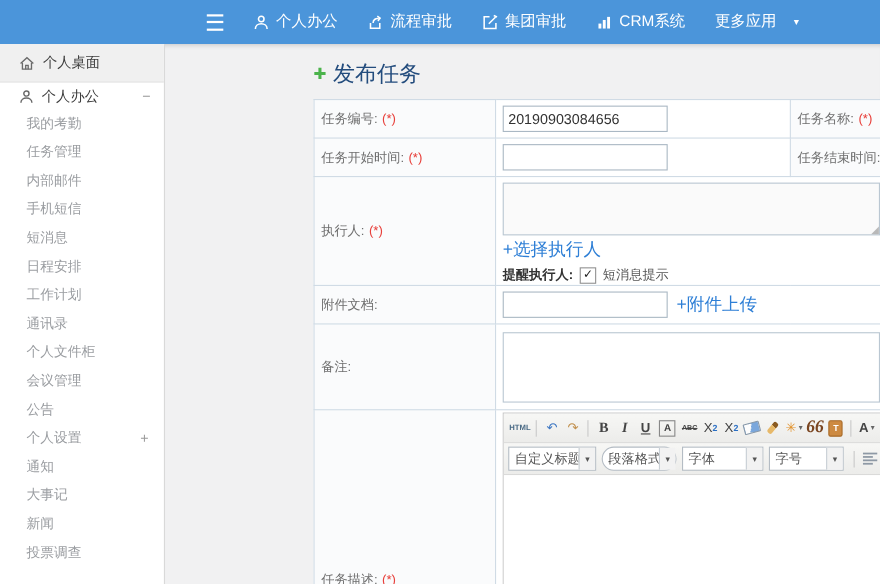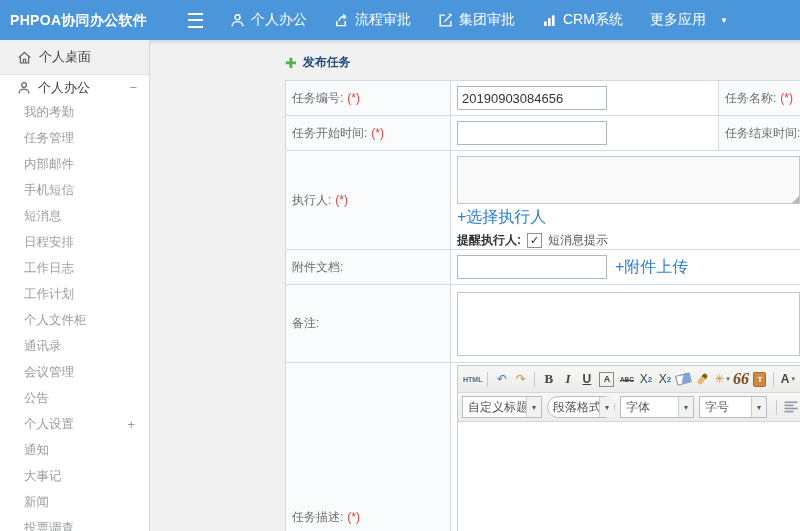--- a/index.html
+++ b/index.html
@@ -23,21 +23,21 @@
   .side-top .side-ic{color:#6a6a6a;display:flex;align-items:center;}
   .side-top.desktop{background:#f0f0f0;border-bottom:1px solid #e4e4e4;}
   .side-top.section{height:25px;}
   .side-ind{margin-left:auto;color:#999;font-size:13px;cursor:pointer;}
   #side-list{position:absolute;left:0;top:59px;width:149px;}
   .side-sub{height:26px;display:flex;align-items:center;padding:0 14px 0 24px;font-size:12.5px;color:var(--c-sidebar_text,#9a9da1);cursor:pointer;}
   
   .content{position:absolute;left:150px;right:0;top:40px;bottom:0;overflow:hidden;background:#f1f1f2;
     box-shadow:inset 0 5px 5px -4px rgba(0,0,0,.18);}
   .page-title{display:flex;align-items:center;gap:6px;padding-top:14px;margin-left:135px;margin-bottom:9px;}
-  .page-title h1{margin:0;font-size:12px;color:var(--c-title,#234c7d);font-weight:bold;}
+  .page-title h1{margin:0;font-size:20px;color:var(--c-title,#234c7d);font-weight:normal;}
   .plus-ic{color:var(--c-green,#4bb34b);font-size:14px;font-weight:bold;}
   
   table.form-table{border-collapse:collapse;table-layout:fixed;width:660px;margin-left:135px;background:#fff;}
   .form-table td{border:1px solid var(--c-border,#d0dbe5);padding:0 6px;font-size:12px;color:#6e6e6e;background:#fff;vertical-align:middle;}
   .form-table td.lbl{background:#fafbfc;}
   em.req{color:var(--c-required,#e8413c);font-style:normal;margin-left:4px;}
   .txt{width:140px;height:20px;border:1px solid #aab8c4;padding:1px 4px;font-size:13px;color:#333;background:#fff;}
   .ta{border:1px solid #bac7d2;background:#fff;width:341px;}
   .ta.gray{background:#fafafa;height:46px;}
   .ta.white{height:62px;margin:5px 0;}
@@ -71,21 +71,20 @@
   .shape-paste{width:11px;height:13px;background:#cd8a41;border:1px solid #a86a28;border-radius:2px;color:#fff;font-size:8px;font-weight:bold;display:inline-flex;align-items:center;justify-content:center;}
   .dd{display:inline-flex;align-items:center;height:20px;border:1px solid #b4bcc4;background:#fff;margin-right:5px;cursor:pointer;}
   .dd-label{padding:0 5px;font-size:12px;color:#555;flex:1;overflow:hidden;}
   .dd-caret{width:14px;align-self:stretch;border-left:1px solid #c8cfd5;display:flex;align-items:center;justify-content:center;font-size:8px;color:#555;background:#f2f2f2;}
   .align-ic{display:inline-flex;margin:0 3px;cursor:pointer;}
 </style>
 </head>
 <body>
 
 <div class="topbar">
-  <span class="brand">PHPOA协同办公软件</span>
   <div id="topnav">
     <span class="burger"></span>
 
   <div class="nav-item">
         <span class="nic">
           <svg width="15" height="15" viewBox="0 0 16 16" fill="none" stroke="currentColor" stroke-width="1.5">
             <circle cx="8" cy="4.6" r="2.7"></circle>
             <path d="M2.3 14.2c0-3.1 2.6-5 5.7-5s5.7 1.9 5.7 5"></path>
           </svg>
         </span>
@@ -162,30 +161,27 @@
       <div class="side-sub">
         <span class="side-sub-label">手机短信</span>
       </div>
       <div class="side-sub">
         <span class="side-sub-label">短消息</span>
       </div>
       <div class="side-sub">
         <span class="side-sub-label">日程安排</span>
       </div>
       <div class="side-sub">
-        <span class="side-sub-label">工作日志</span>
-      </div>
-      <div class="side-sub">
         <span class="side-sub-label">工作计划</span>
       </div>
       <div class="side-sub">
+        <span class="side-sub-label">通讯录</span>
+      </div>
+      <div class="side-sub">
         <span class="side-sub-label">个人文件柜</span>
-      </div>
-      <div class="side-sub">
-        <span class="side-sub-label">通讯录</span>
       </div>
       <div class="side-sub">
         <span class="side-sub-label">会议管理</span>
       </div>
       <div class="side-sub">
         <span class="side-sub-label">公告</span>
       </div>
       <div class="side-sub">
         <span class="side-sub-label">个人设置</span>
         <span class="side-ind">+</span>

